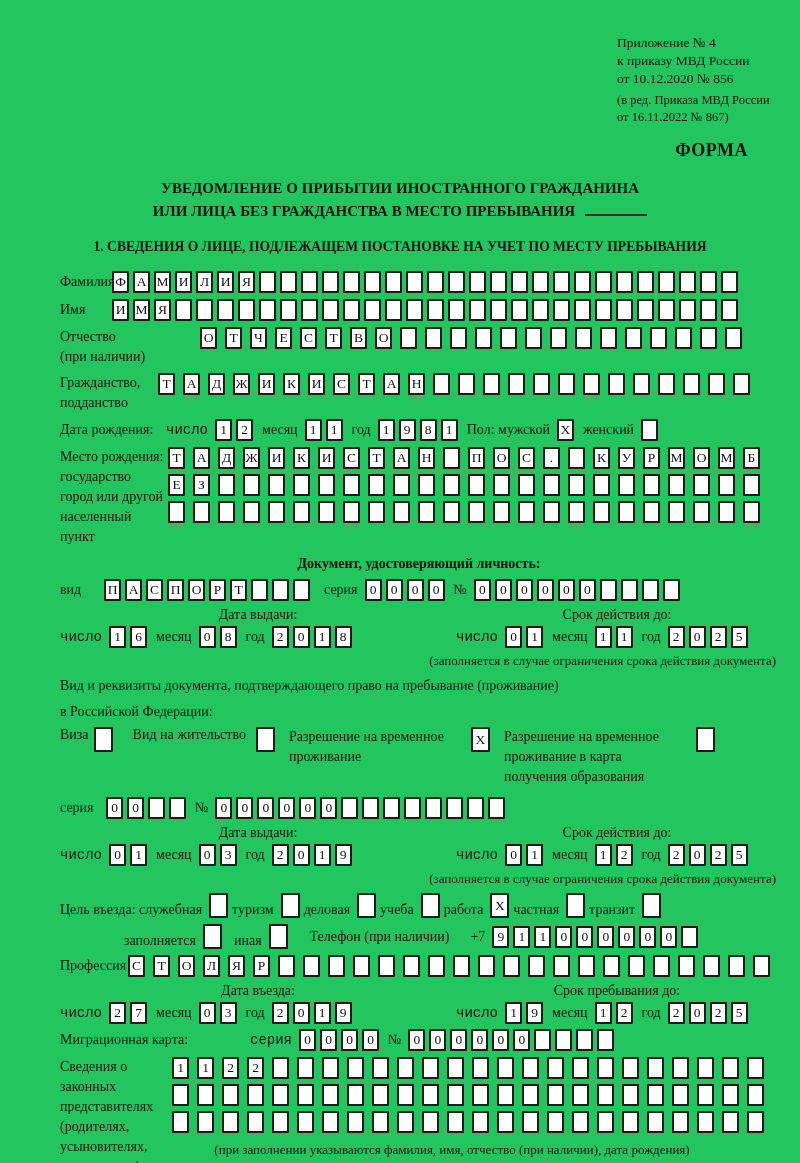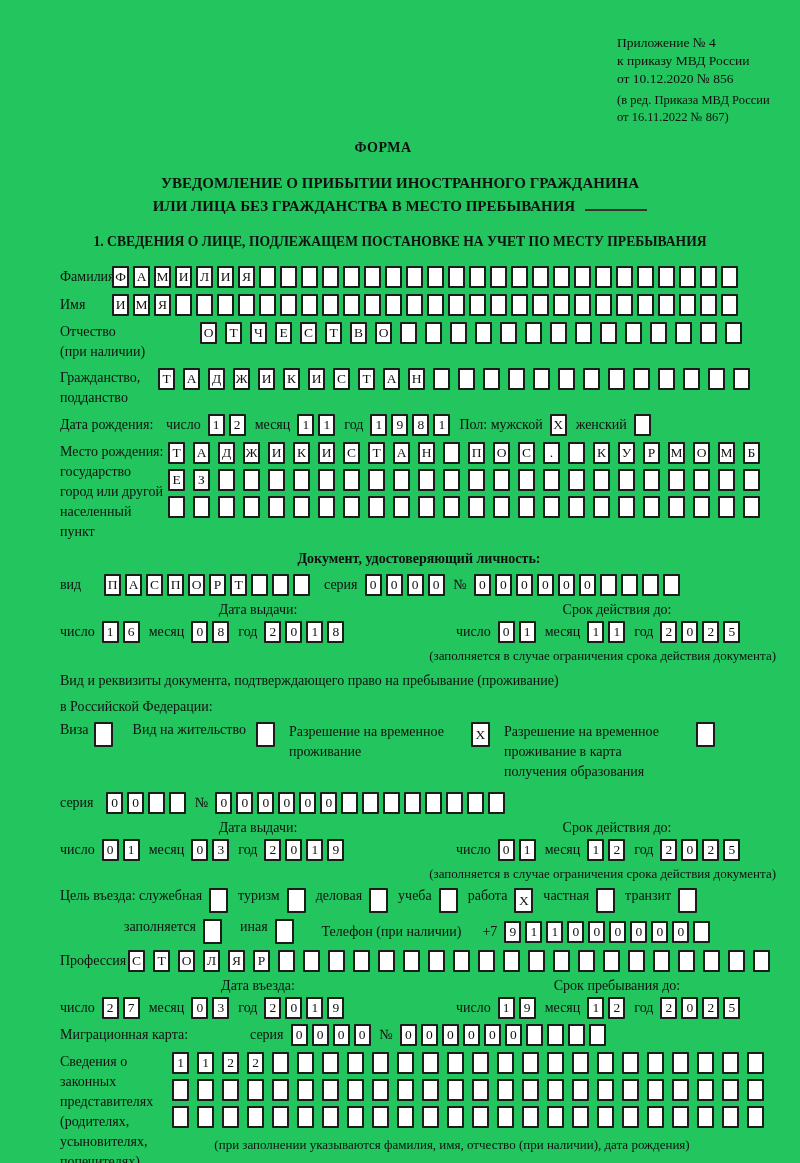--- a/index.html
+++ b/index.html
@@ -9,55 +9,55 @@
     background:#22c55e;
     color:#111;
     font-family:"Liberation Serif","DejaVu Serif",serif;
     font-size:14px;
     overflow:hidden;
     box-sizing:border-box;
     padding-top:34px;
   }
   .appendix{margin-left:617px;line-height:18px;font-size:13.5px;}
   .appendix .edition{margin-top:4px;font-size:12.5px;line-height:17px;}
-  .forma{margin-top:14px;margin-right:34px;text-align:center;font-weight:bold;font-size:14px;letter-spacing:.5px;}
+  .forma{margin-top:14px;margin-right:52px;text-align:right;font-weight:bold;font-size:18px;letter-spacing:.5px;}
   .title{margin-top:16px;text-align:center;font-weight:bold;font-size:15px;line-height:23px;}
   .title-underline{display:inline-block;width:62px;border-bottom:2px solid #333;margin-left:10px;vertical-align:baseline;}
   .section-heading{margin-top:16px;text-align:center;font-weight:bold;font-size:13.6px;}
   .content{margin:16px 22px 0 60px;}
   .row{display:flex;align-items:center;margin-bottom:6px;}
   .row.top{align-items:flex-start;}
   .lbl{flex:none;font-size:14px;}
   .lbl2{flex:none;line-height:20px;font-size:14px;}
   .stack > .cells{margin-bottom:5px;}
   .cells{display:flex;gap:4px;flex:none;}
   .cells.g8{gap:8px;}
   .cell{
     box-sizing:border-box;flex:none;
     width:17px;height:22px;
     border:2px solid #1c1c1c;border-radius:1px;
     display:inline-flex;align-items:center;justify-content:center;
     font-size:13.5px;color:#111;background:#fff;
   }
   .checkbox{width:19px;height:25px;}
   .sub{flex:none;margin:0 7px 0 9px;}
-  .sub.first{margin-left:0;}
+  .sub.first{margin-left:0;font-family:Liberation Mono, monospace;}
   .two-col{display:flex;align-items:center;margin-bottom:5px;}
   .col-l{width:396px;flex:none;}
   .col-r{flex:1;}
   .center{text-align:center;}
   .date-group{display:flex;align-items:center;}
   .note-right{text-align:right;font-size:13px;margin:0 2px 6px 0;}
   .plain{margin-bottom:5px;line-height:21px;}
   .permit-row{margin-top:2px;margin-bottom:10px;}
   .wrap-label{flex:none;line-height:20px;}
   .w170{width:172px;margin-left:14px;margin-right:10px;}
   .w182{width:182px;margin-left:14px;margin-right:10px;}
   .ml18{margin-left:18px;margin-right:10px;}
-  .pair{display:inline-flex;align-items:flex-start;gap:7px;margin-right:10px;flex:none;}
+  .pair{display:inline-flex;align-items:flex-end;gap:7px;margin-right:4px;flex:none;}
   .indent{margin-left:64px;}
   .note-center{margin-top:9px;text-align:center;font-size:13px;width:560px;}
   .headers-row{margin-bottom:3px;margin-top:2px;}
 </style>
 </head>
 <body>
 
 <div class="page">
 
   <div class="appendix">

